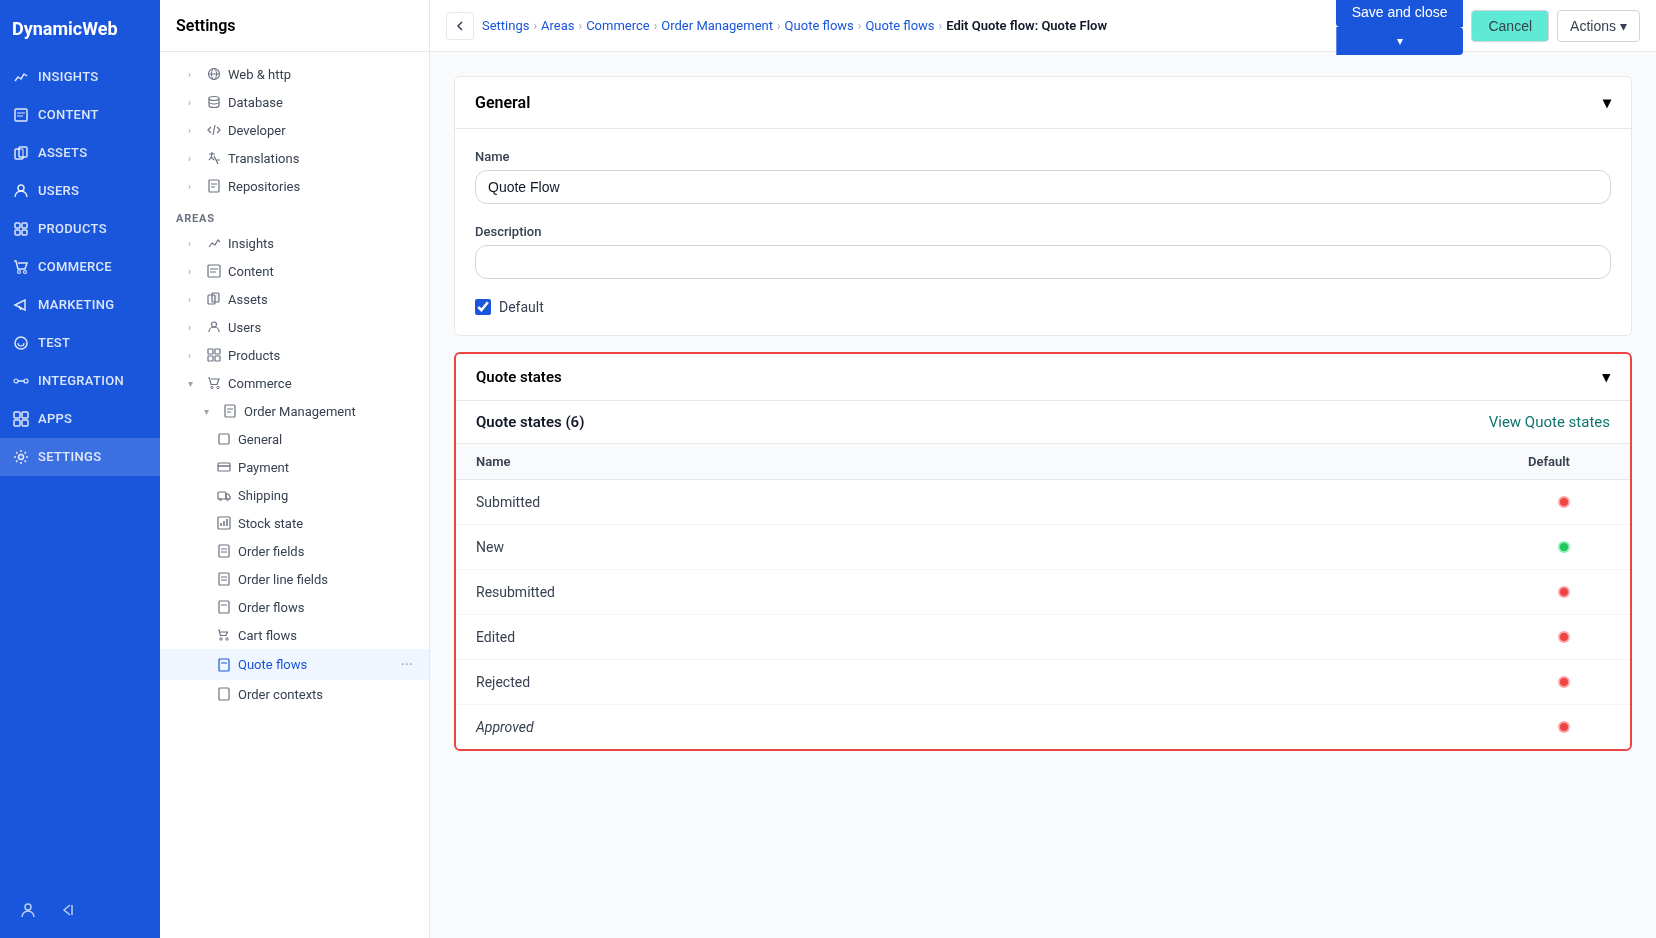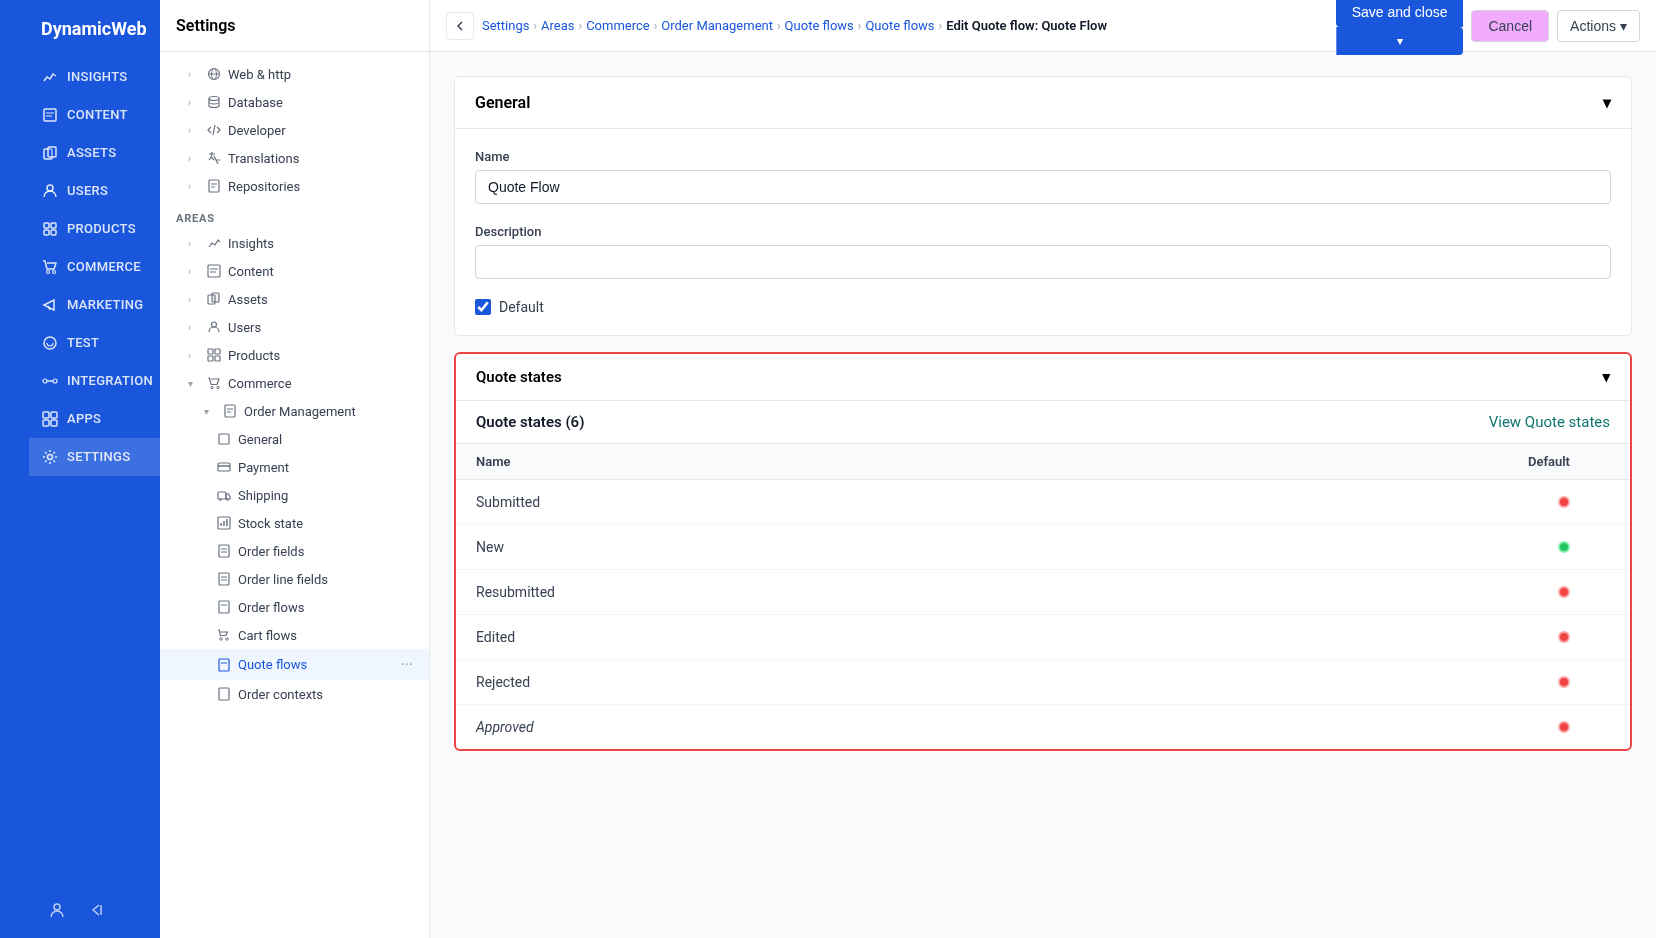--- a/index.html
+++ b/index.html
@@ -7,21 +7,20 @@
 
     
     .sidebar {
       width: 160px;
       background: #1a56db;
       color: white;
       display: flex;
       flex-direction: column;
       flex-shrink: 0;
       height: 100%;
-      padding-left: 29px;
     }
     .logo {
       padding: 18px 12px;
       font-size: 18px;
       font-weight: 700;
       color: white;
       line-height: 1.2;
     }
     .sidebar-nav { flex: 1; overflow-y: auto; }
     .sidebar-item {
@@ -166,21 +165,21 @@
       background: #1a56db;
       color: white;
       border: none;
       border-left: 1px solid rgba(255,255,255,0.3);
       padding: 7px 10px;
       border-radius: 0 4px 4px 0;
       cursor: pointer;
       font-size: 12px;
     }
     .btn-secondary {
-      background: #f0abfc;
+      background: #5eead4;
       color: #374151;
       border: 1px solid #d1d5db;
       padding: 7px 16px;
       border-radius: 4px;
       cursor: pointer;
       font-size: 14px;
       font-weight: 500;
     }
     .btn-actions {
       background: white;
@@ -219,21 +218,21 @@
       font-weight: 600;
       cursor: pointer;
     }
     .section-body { padding: 20px; }
 
     .form-group { margin-bottom: 20px; }
     .form-label { font-size: 13px; font-weight: 500; color: #374151; margin-bottom: 6px; display: block; }
     .form-input {
       width: 100%;
       border: 1px solid #d1d5db;
-      border-radius: 4px;
+      border-radius: 12px;
       padding: 8px 12px;
       font-size: 14px;
       color: #111827;
       outline: none;
     }
 
     .checkbox-group {
       display: flex;
       align-items: center;
       gap: 8px;

